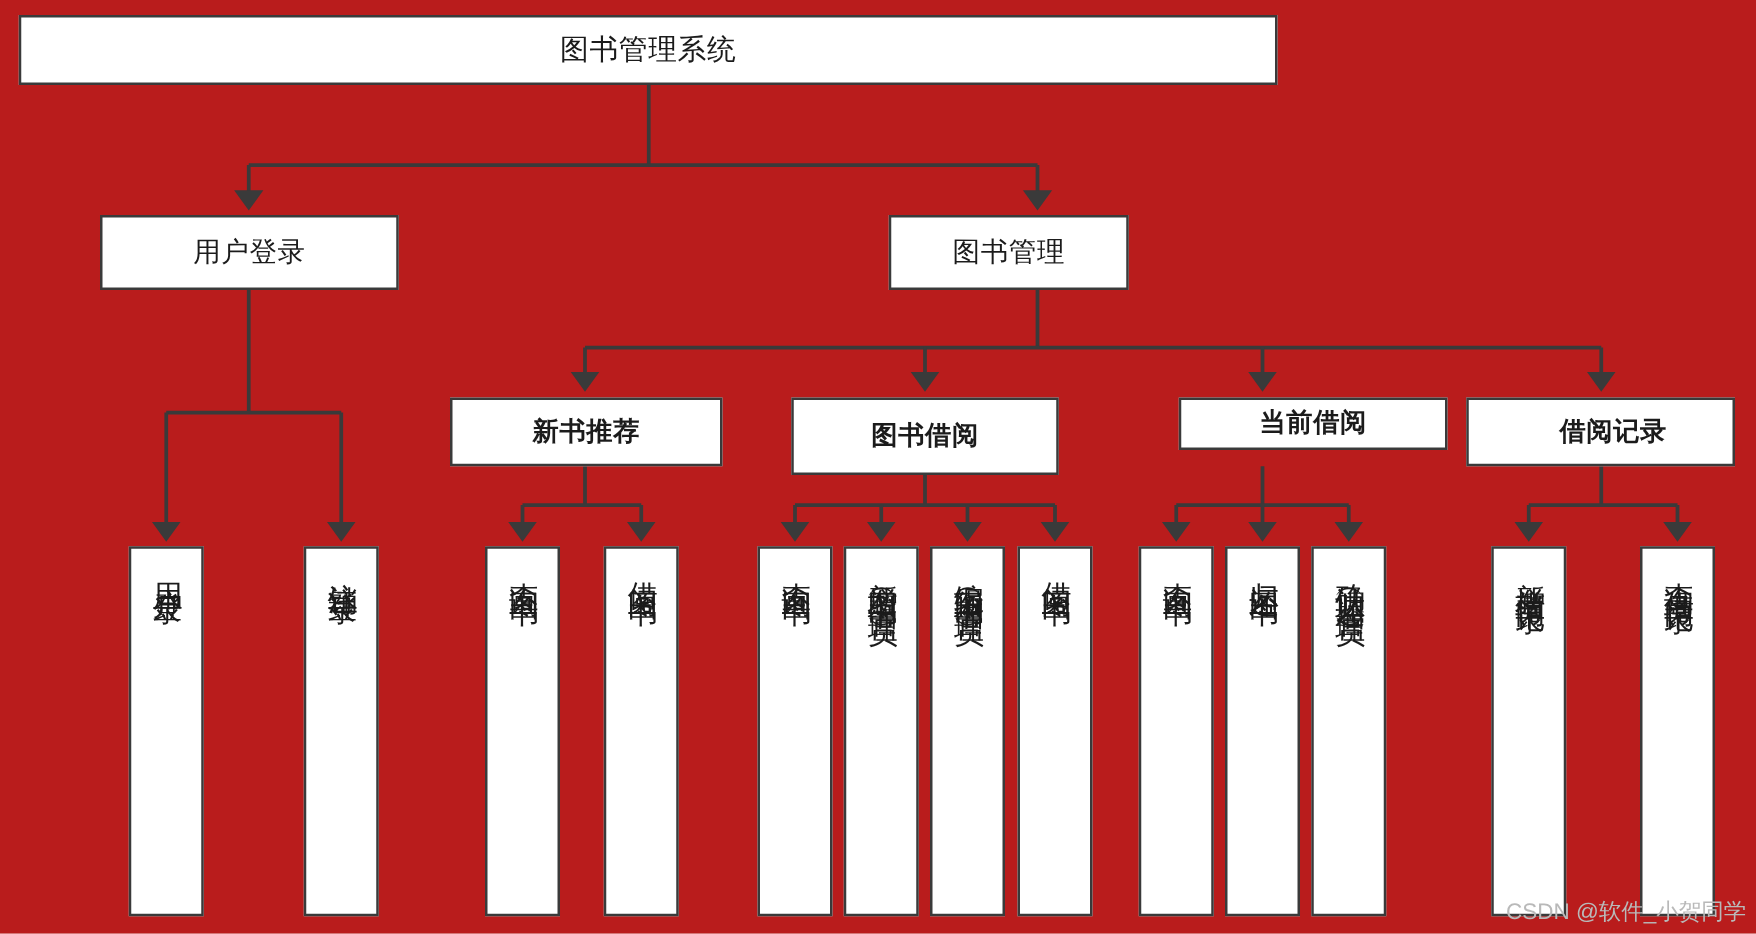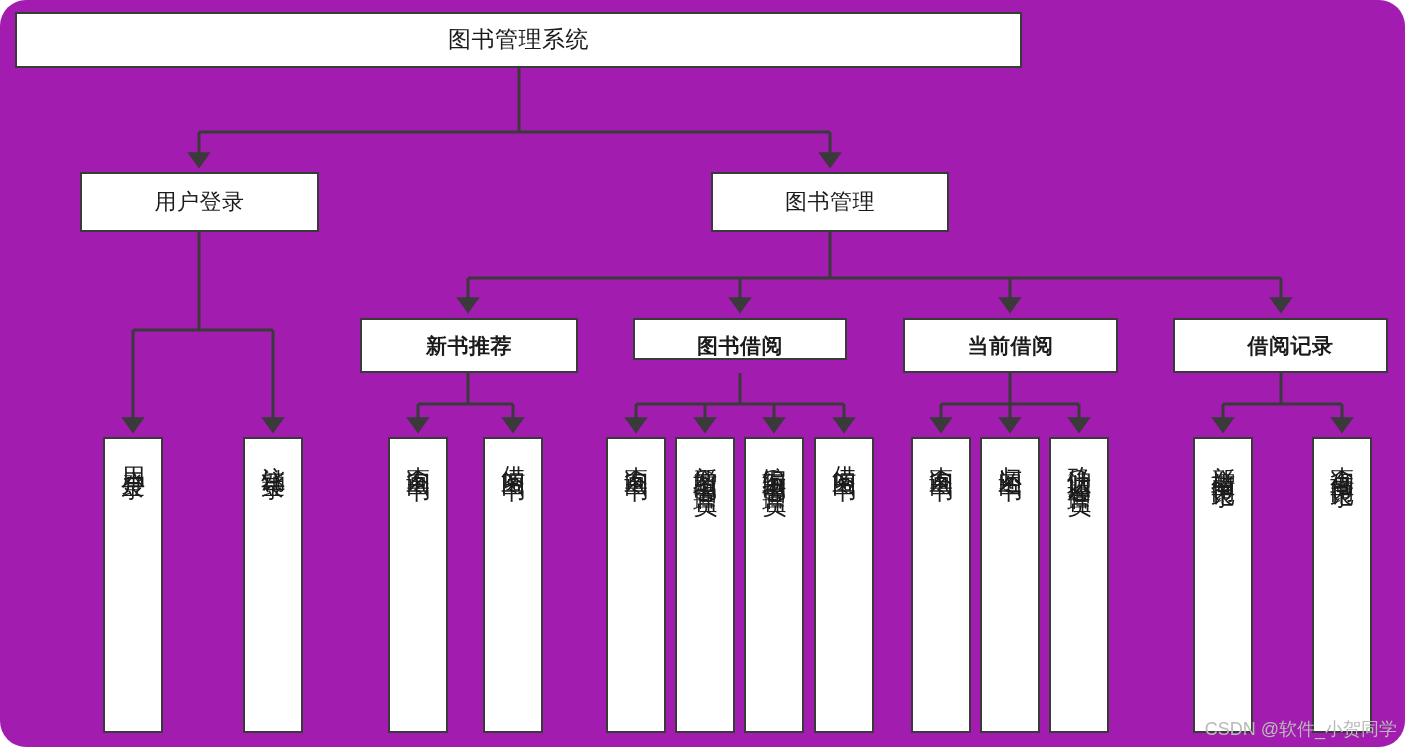--- a/index.html
+++ b/index.html
@@ -8,23 +8,22 @@
     padding: 0;
     background: #ffffff;
   }
   body {
     font-family: "Liberation Sans", "DejaVu Sans", sans-serif;
   }
   #diagram-root {
     position: relative;
     width: 1405px;
     height: 747px;
-    background: #a21caf;
+    background: #b91c1c;
     overflow: hidden;
-    border-radius: 26px;
   }
   svg.connectors {
     position: absolute;
     left: 0;
     top: 0;
     width: 1405px;
     height: 747px;
     pointer-events: none;
   }
   .node {
@@ -123,31 +122,31 @@
     </g>
   </svg>
 
   <div class="node root" style="left:15px; top:12px; width:1007px; height:56px;">
     <span class="node-label">图书管理系统</span>
   </div>
 
   <div class="node level1" style="left:80px; top:172px; width:239px; height:60px;">
     <span class="node-label">用户登录</span>
   </div>
-  <div class="node level1" style="left:711px; top:172px; width:238px; height:60px;font-family:Liberation Serif, serif;">
+  <div class="node level1" style="left:711px; top:172px; width:192px; height:60px;font-family:Liberation Serif, serif;">
     <span class="node-label">图书管理</span>
   </div>
 
   <div class="node level2" style="left:360px; top:318px; width:218px; height:55px;">
     <span class="node-label">新书推荐</span>
   </div>
-  <div class="node level2" style="left:633px; top:318px; width:214px; height:42px;align-items:flex-end;">
+  <div class="node level2" style="left:633px; top:318px; width:214px; height:62px;">
     <span class="node-label">图书借阅</span>
   </div>
-  <div class="node level2" style="left:903px; top:318px; width:215px; height:55px;">
+  <div class="node level2" style="left:943px; top:318px; width:215px; height:42px;">
     <span class="node-label">当前借阅</span>
   </div>
   <div class="node level2" style="left:1173px; top:318px; width:215px; height:55px;padding-left:20px;">
     <span class="node-label">借阅记录</span>
   </div>
 
   <div class="node leaf" style="left:103px; top:437px; width:60px; height:296px;">
     <span class="node-label">用户登录</span>
   </div>
   <div class="node leaf" style="left:243px; top:437px; width:60px; height:296px;">

